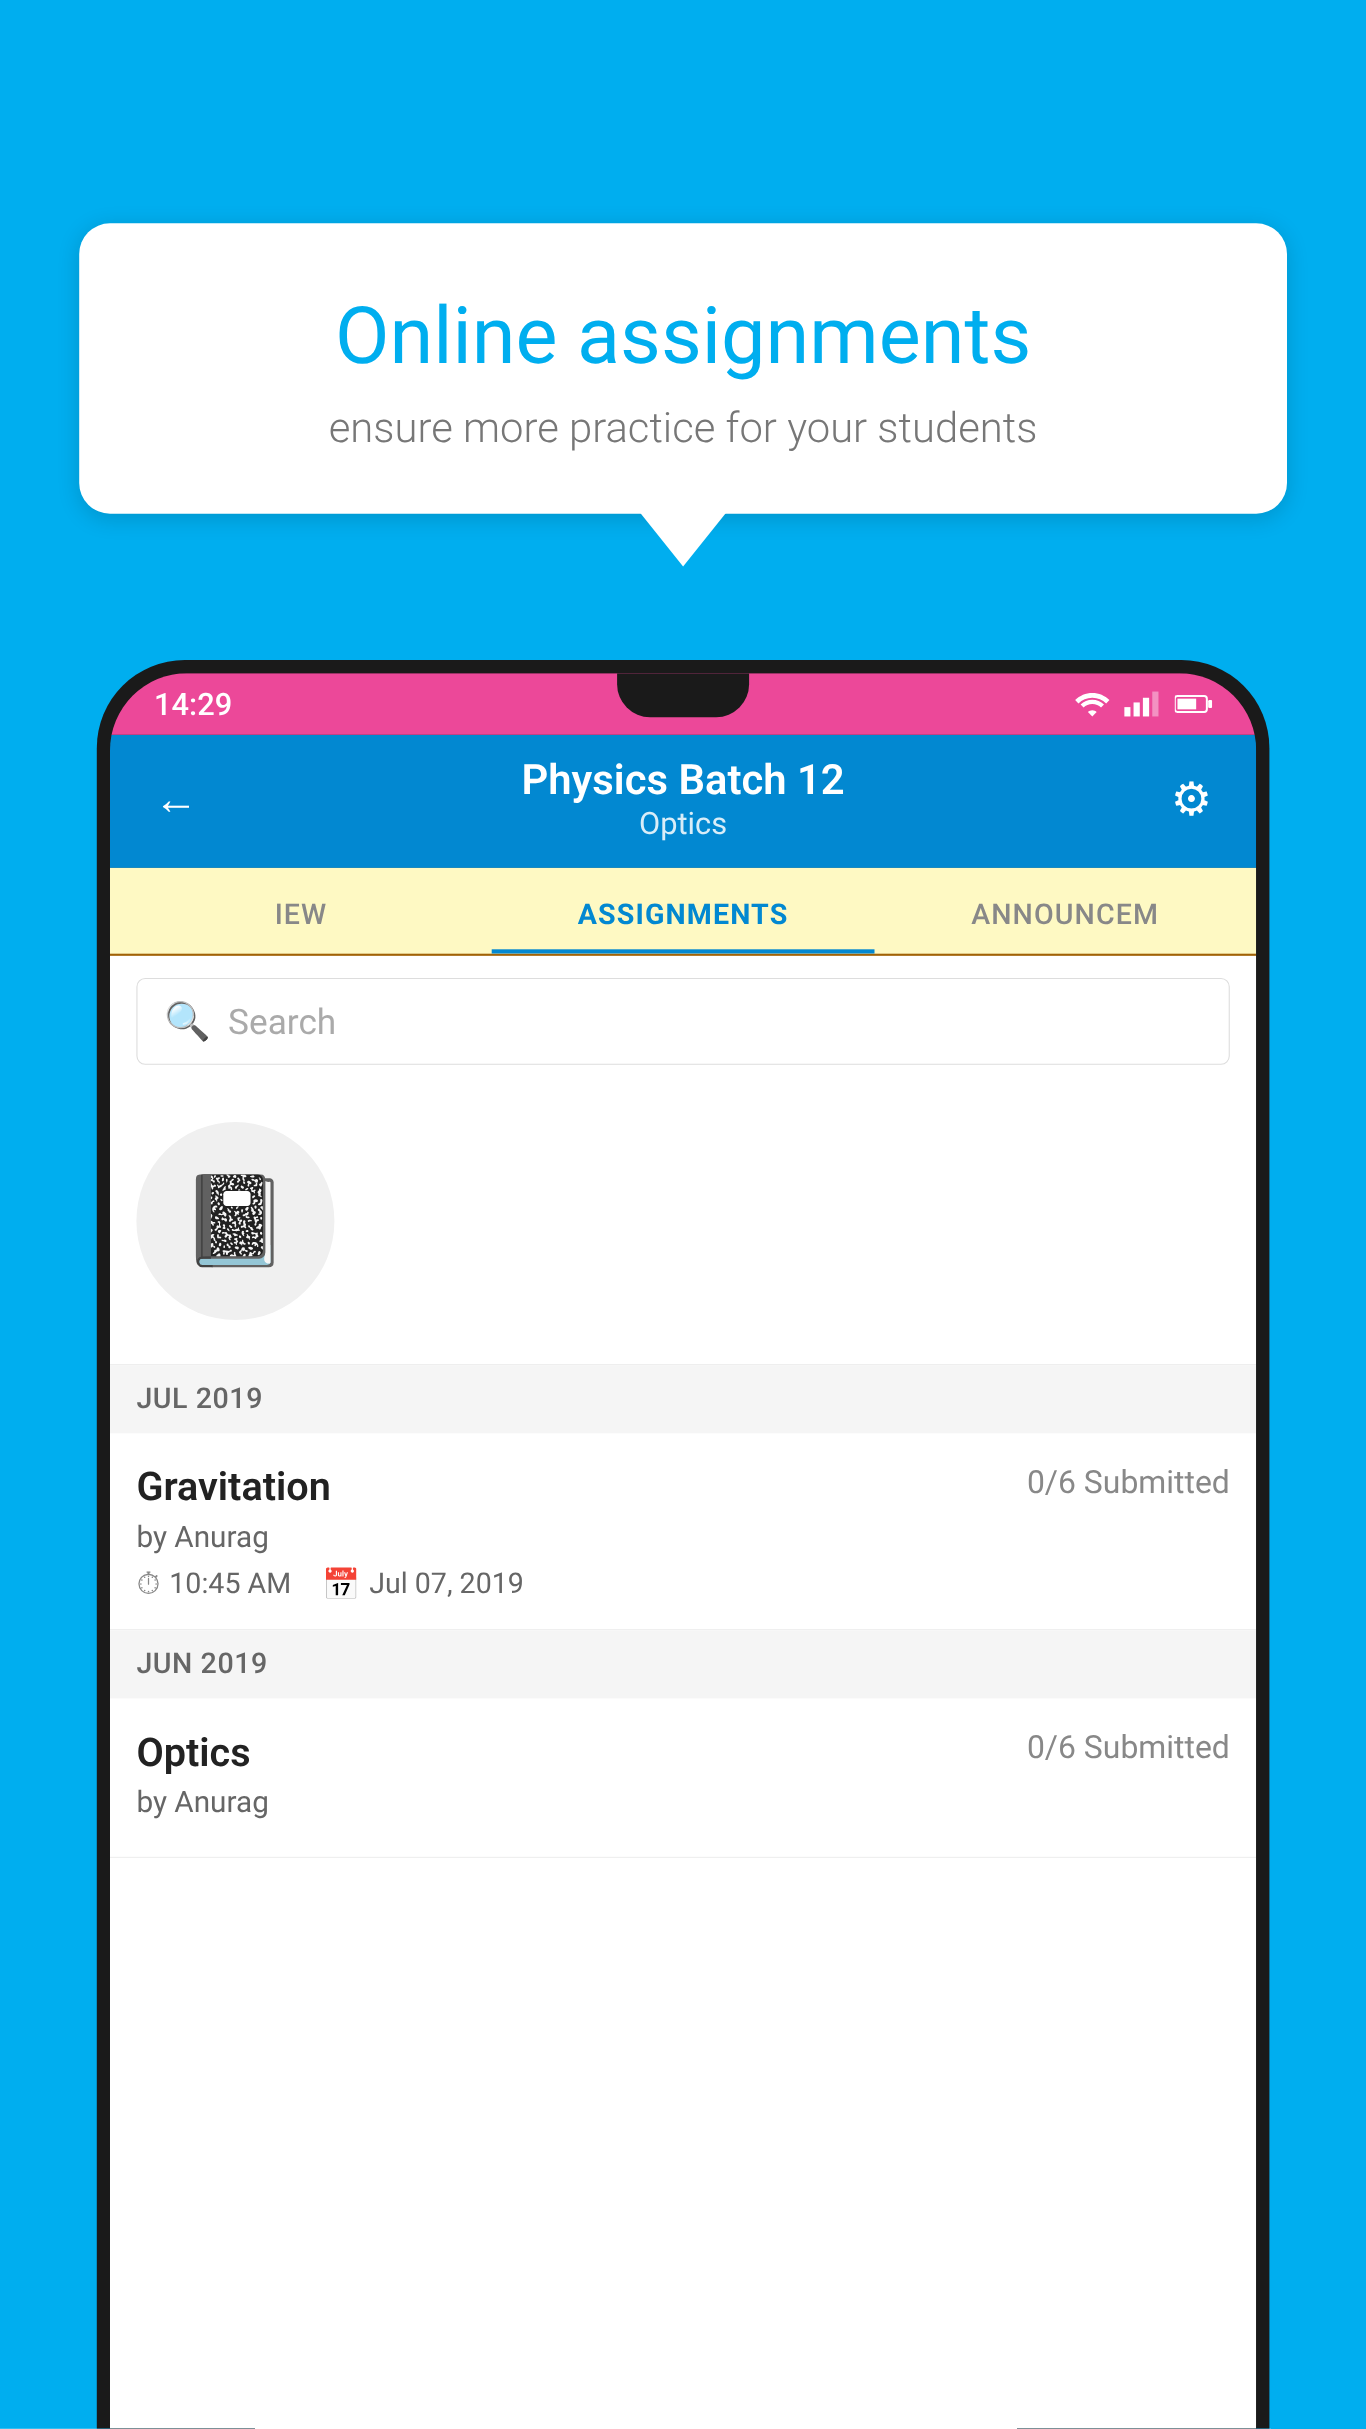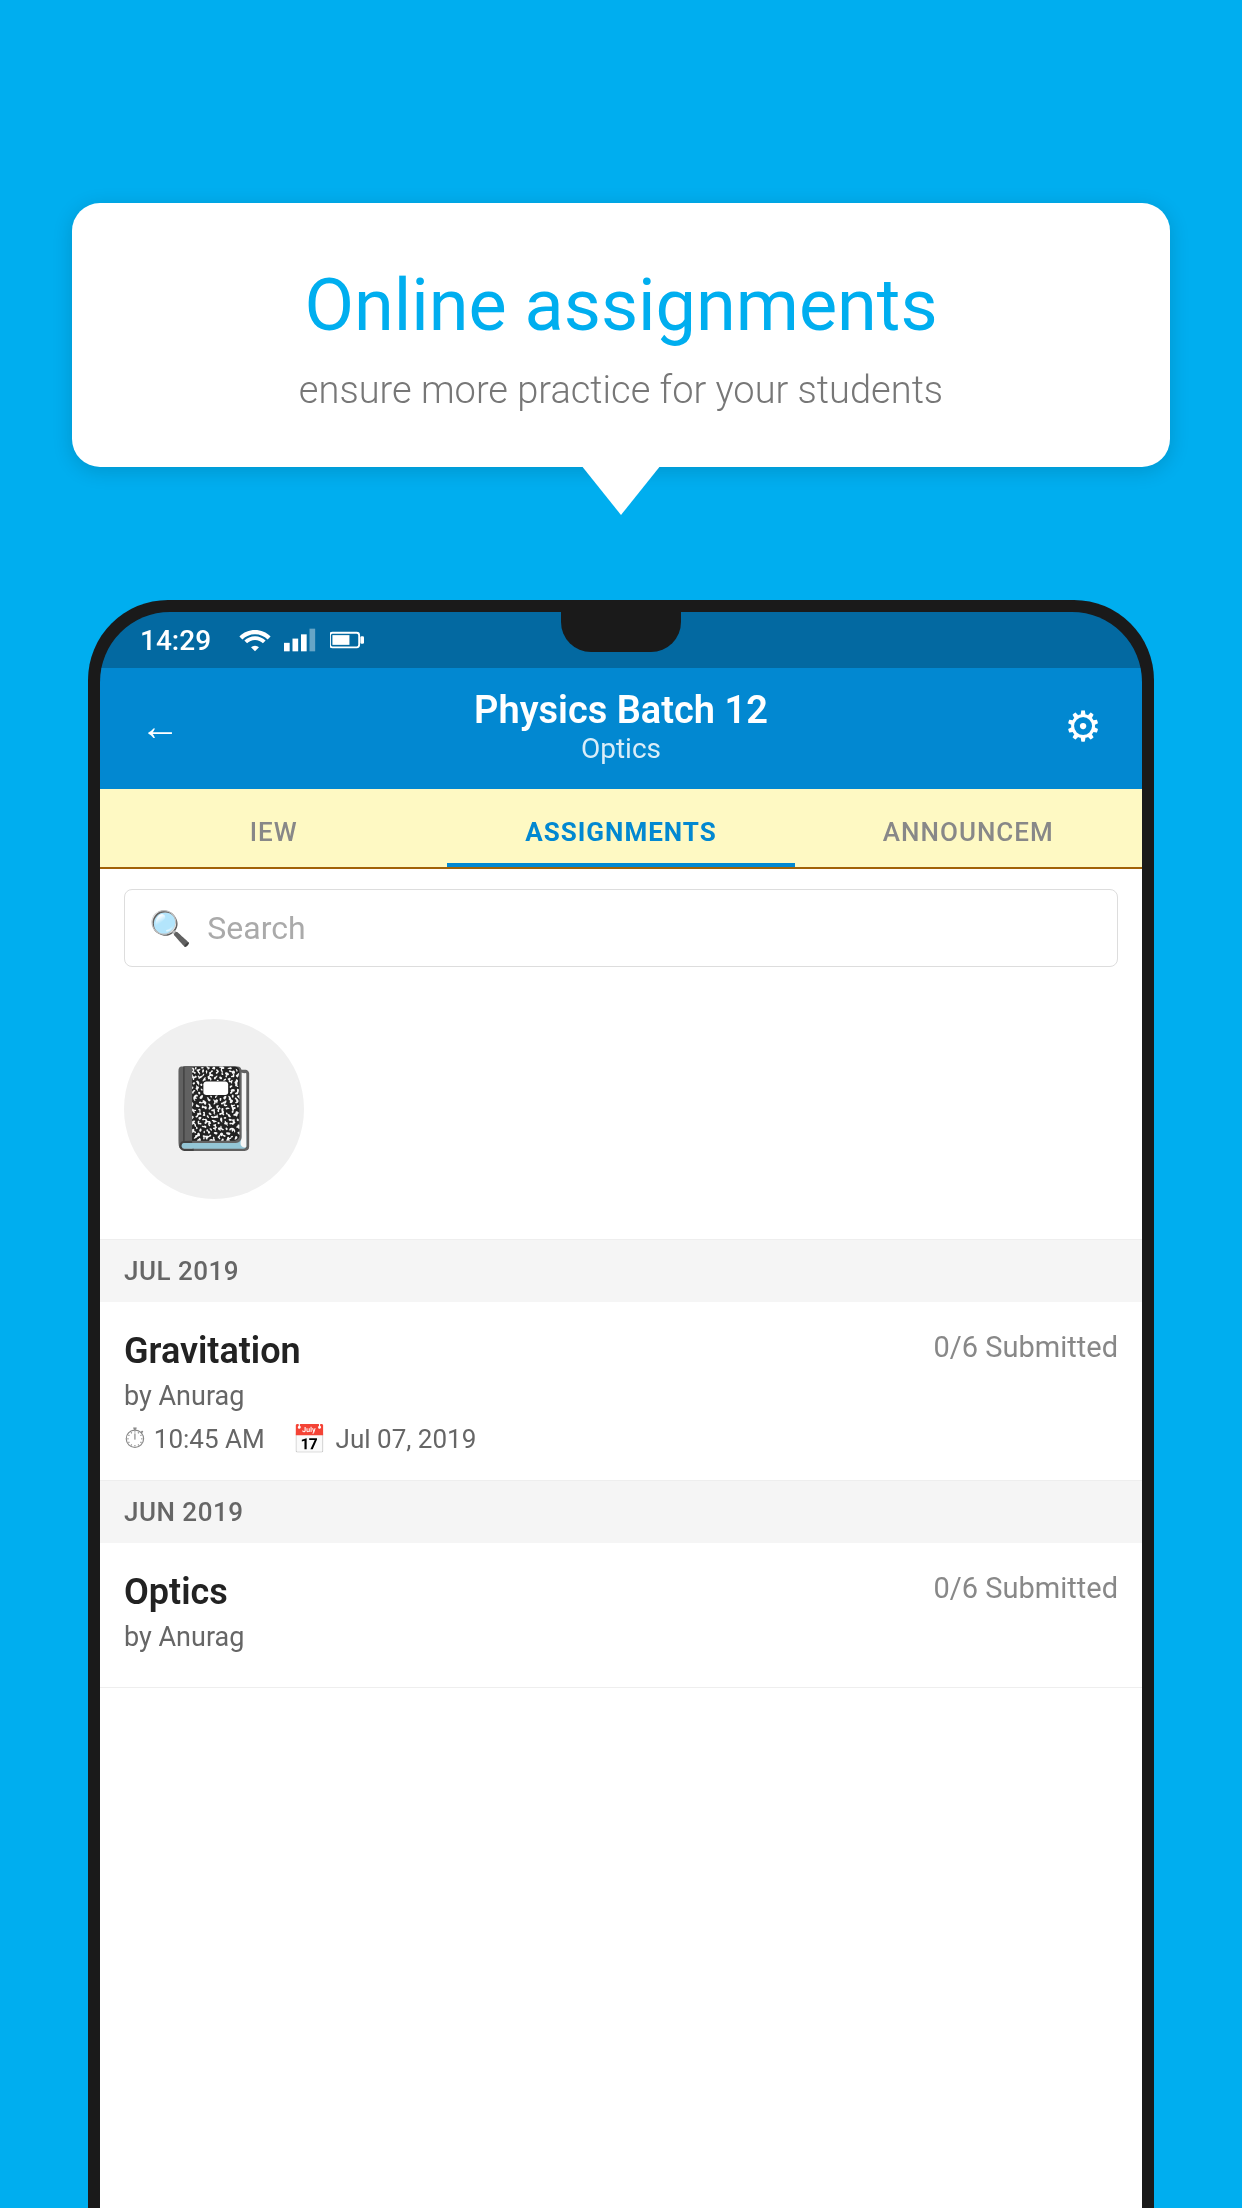--- a/index.html
+++ b/index.html
@@ -77,24 +77,25 @@
       left: 12px;
       right: 12px;
       bottom: 0;
       background: #1a1a1a;
       border-radius: 70px 70px 0 0;
       overflow: hidden;
     }
 
     
     .status-bar {
-      background: #0369a1;
+      background: #ec4899;
       height: 56px;
       display: flex;
       align-items: center;
+      justify-content: space-between;
       padding: 0 40px;
       position: relative;
       gap: 27px;
     }
 
     .status-bar-notch {
       position: absolute;
       top: 0;
       left: 50%;
       transform: translateX(-50%);

